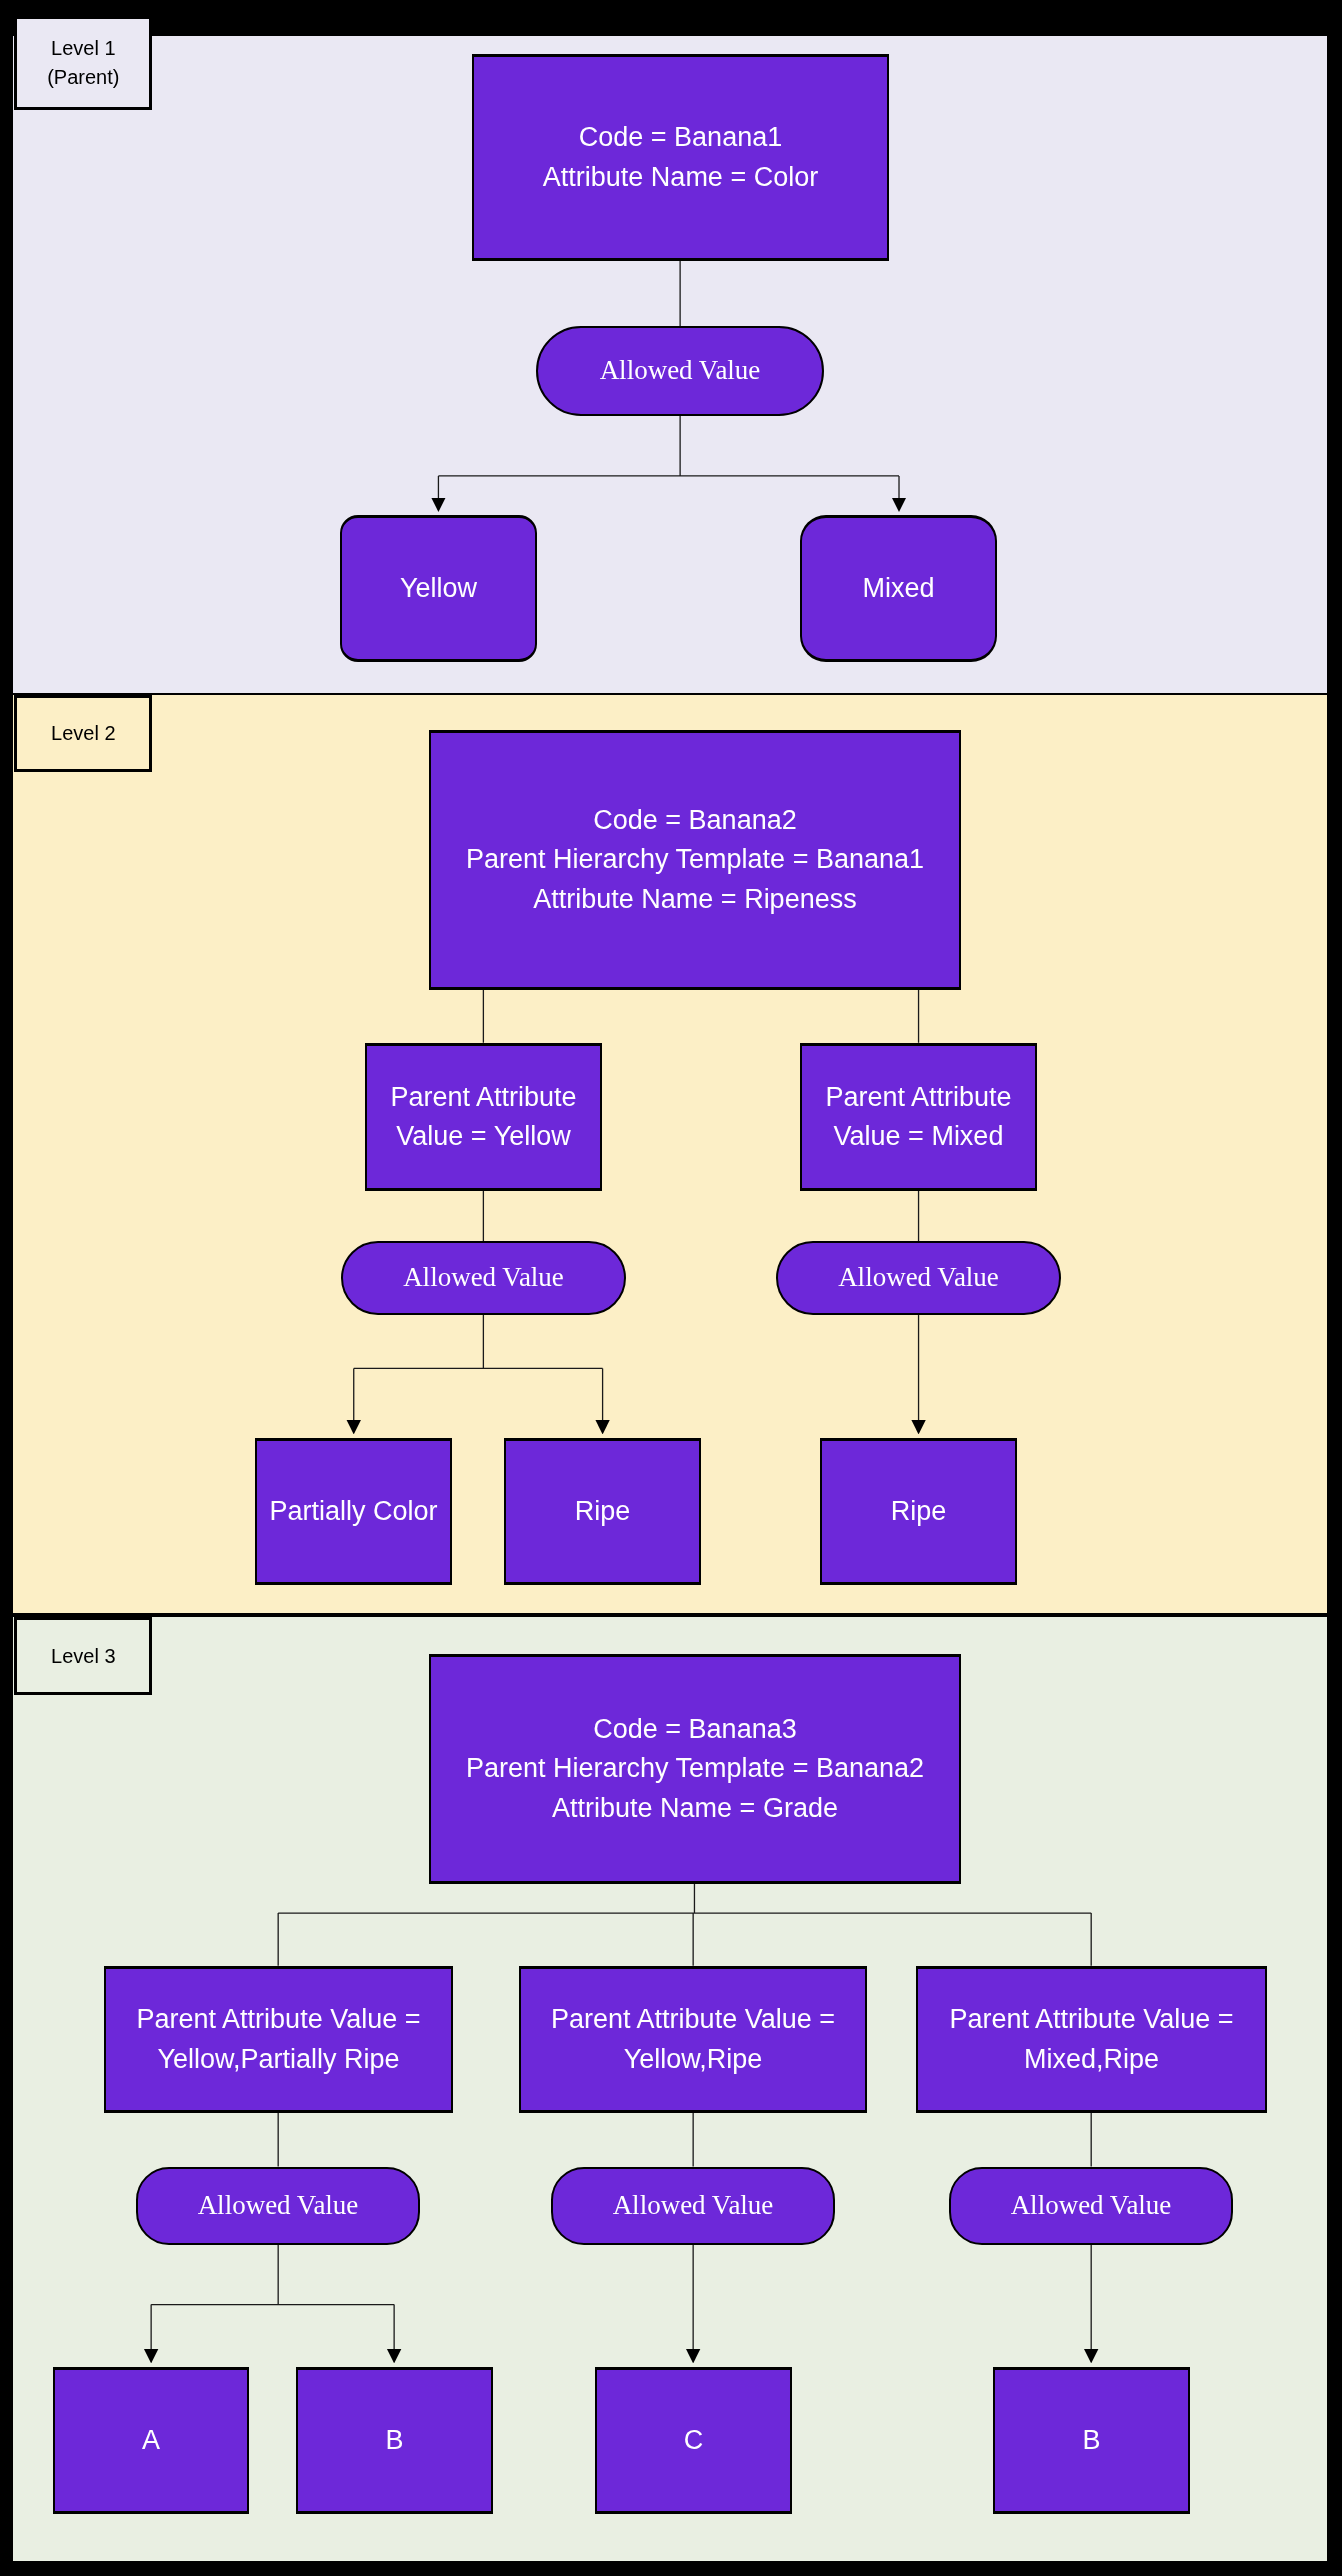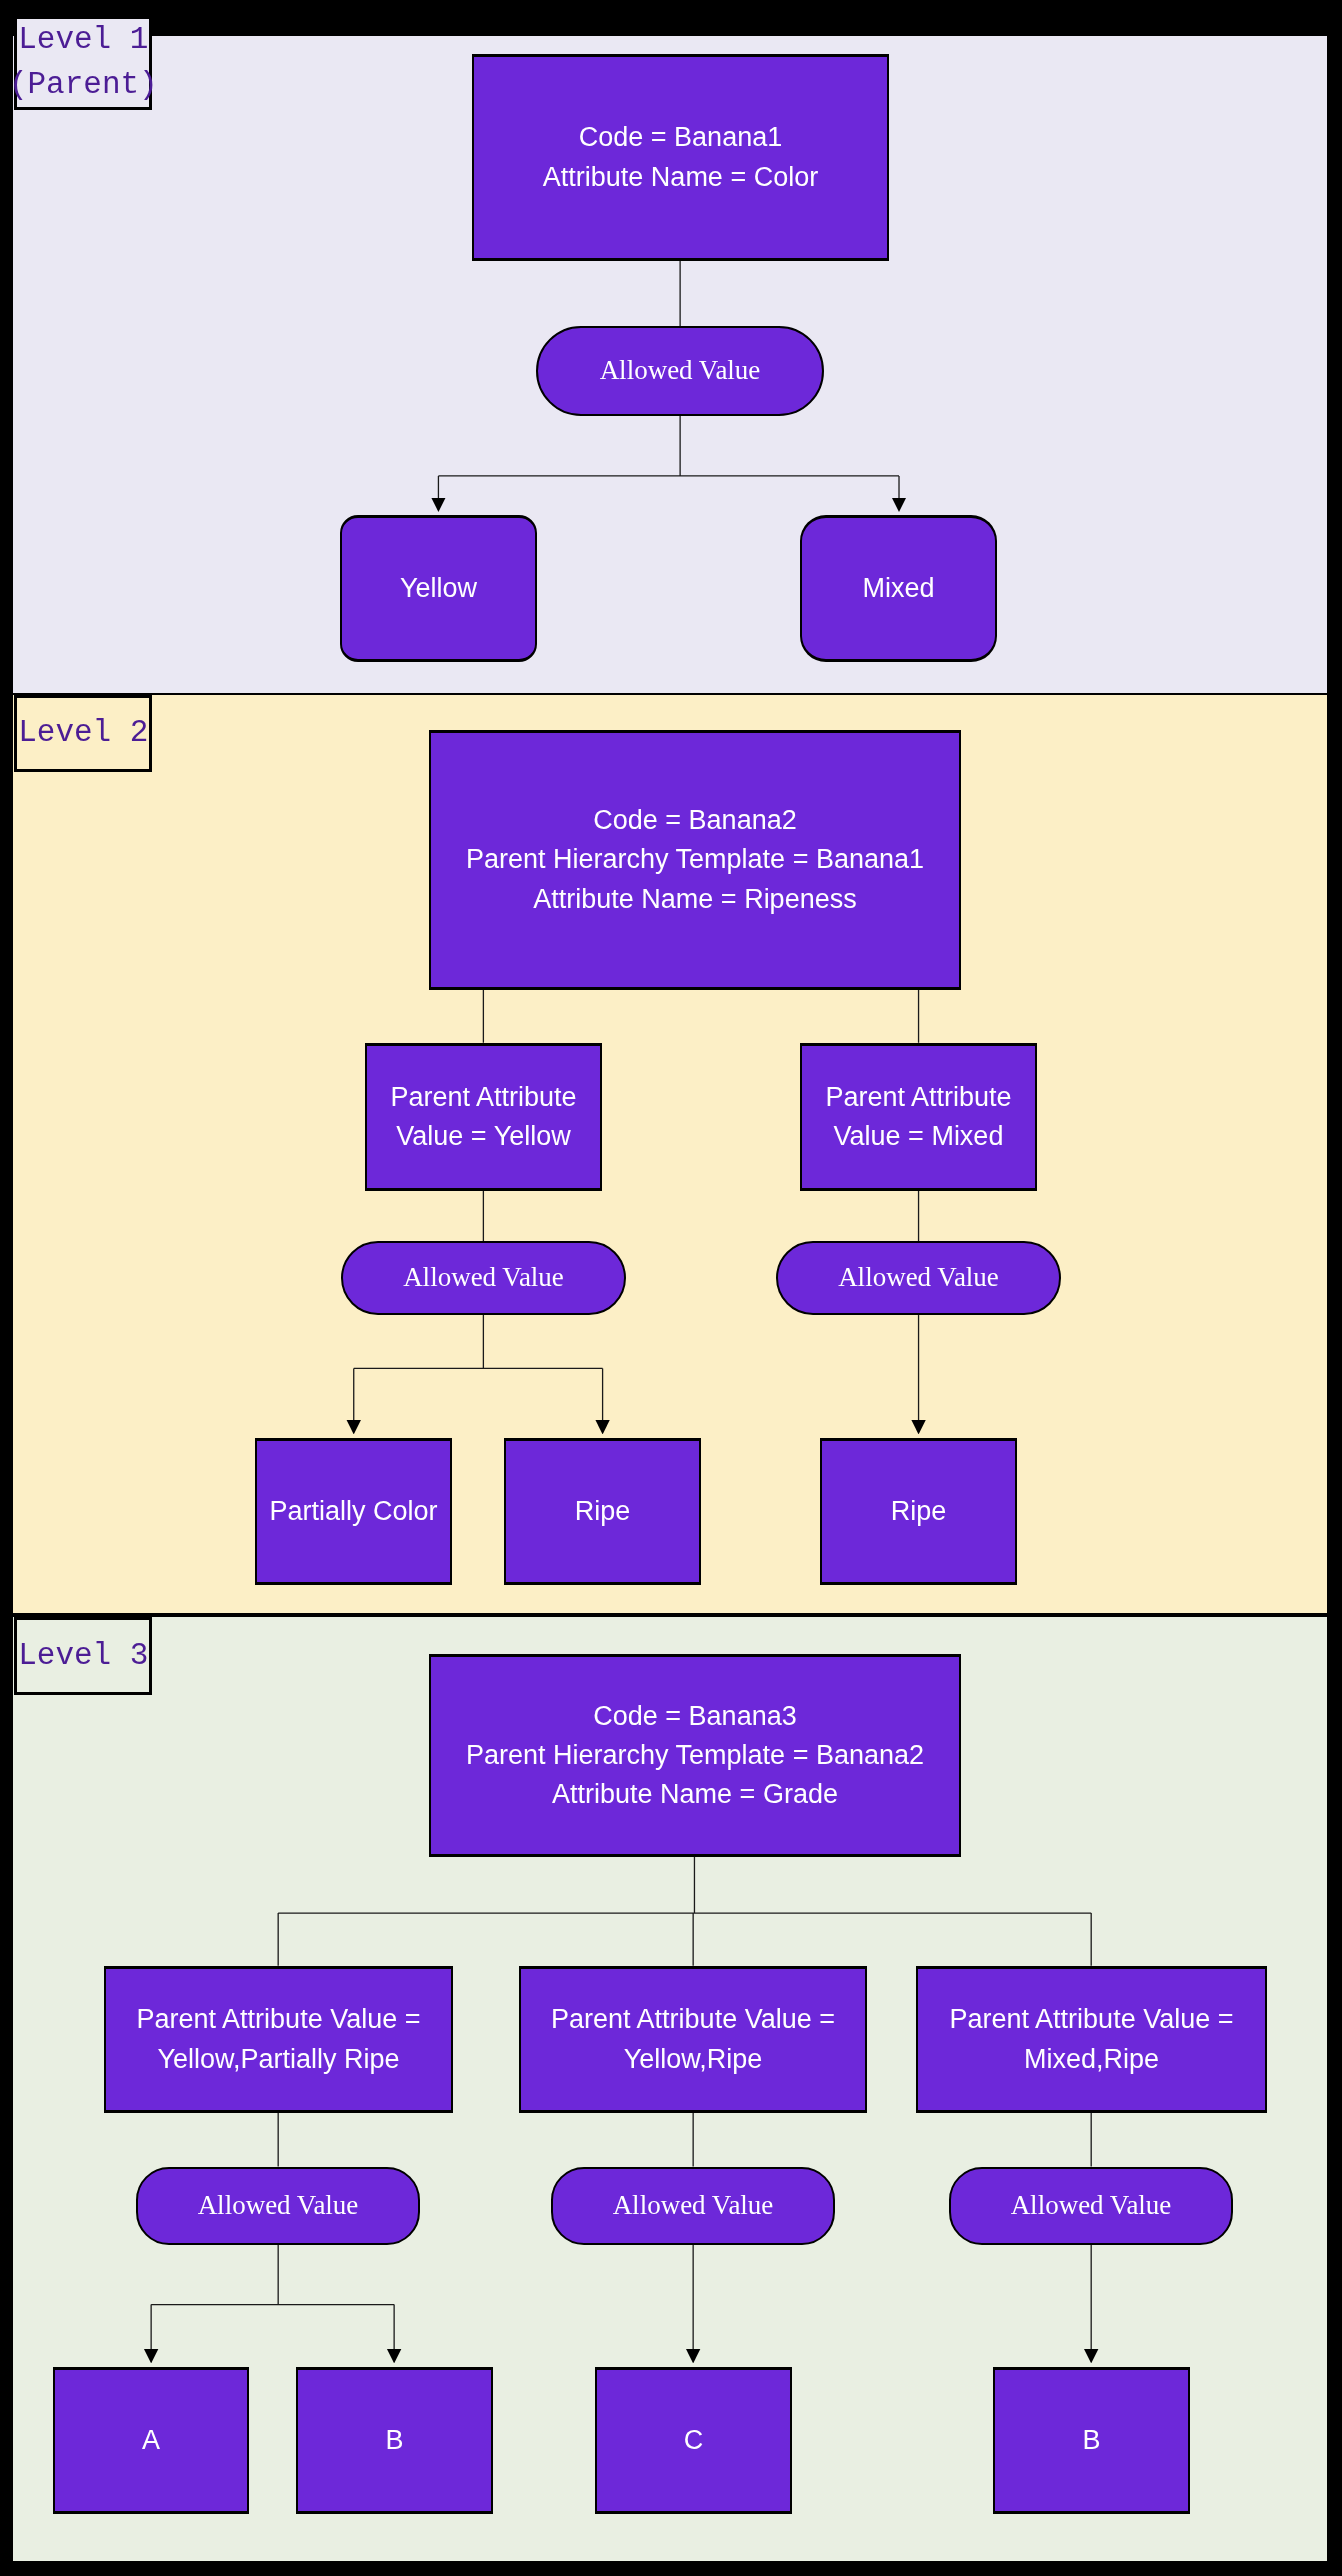--- a/index.html
+++ b/index.html
@@ -12,21 +12,21 @@
   }
   .band{position:absolute;left:13px;width:1314px;}
   .band-l1{background:#EAE8F3;}
   .band-l2{background:#FCEFC6;}
   .band-l3{background:#E9EFE2;}
   .lvl-label{
     position:absolute;box-sizing:border-box;
     border:3.3px solid #000;
     display:flex;align-items:center;justify-content:center;
     text-align:center;white-space:pre-line;
-    font-size:31px;line-height:1.45;color:#4c1d95;font-family:Liberation Mono, monospace;
+    font-size:20px;line-height:1.45;color:#000000;
   }
   .edges{position:absolute;left:0;top:0;pointer-events:none;}
   .node{
     position:absolute;box-sizing:border-box;
     background:#6d28d9;color:#FFFFFF;
     border:2px solid #000;border-top-width:3.9px;border-bottom-width:3.3px;
     display:flex;align-items:center;justify-content:center;
     text-align:center;white-space:pre-line;
     font-size:27px;line-height:1.45;
   }
@@ -88,21 +88,21 @@
   <div class="node" style="left:365px;top:1043px;width:237px;height:148px;">Parent Attribute
 Value = Yellow</div>
   <div class="node" style="left:800px;top:1043px;width:237px;height:148px;">Parent Attribute
 Value = Mixed</div>
   <div class="node pill" style="left:341px;top:1241px;width:285px;height:74px;">Allowed Value</div>
   <div class="node pill" style="left:776px;top:1241px;width:285px;height:74px;">Allowed Value</div>
   <div class="node" style="left:255px;top:1438px;width:197px;height:147px;">Partially Color</div>
   <div class="node" style="left:504px;top:1438px;width:197px;height:147px;">Ripe</div>
   <div class="node" style="left:820px;top:1438px;width:197px;height:147px;">Ripe</div>
 
-  <div class="node" style="left:429px;top:1654px;width:532px;height:203px;">Code = Banana3
+  <div class="node" style="left:429px;top:1654px;width:532px;height:230px;">Code = Banana3
 Parent Hierarchy Template = Banana2
 Attribute Name = Grade</div>
   <div class="node" style="left:104px;top:1966px;width:349px;height:147px;">Parent Attribute Value =
 Yellow,Partially Ripe</div>
   <div class="node" style="left:519px;top:1966px;width:348px;height:147px;">Parent Attribute Value =
 Yellow,Ripe</div>
   <div class="node" style="left:916px;top:1966px;width:351px;height:147px;">Parent Attribute Value =
 Mixed,Ripe</div>
   <div class="node pill" style="left:136px;top:2167px;width:284px;height:78px;border-radius:33px;">Allowed Value</div>
   <div class="node pill" style="left:551px;top:2167px;width:284px;height:78px;border-radius:33px;">Allowed Value</div>

